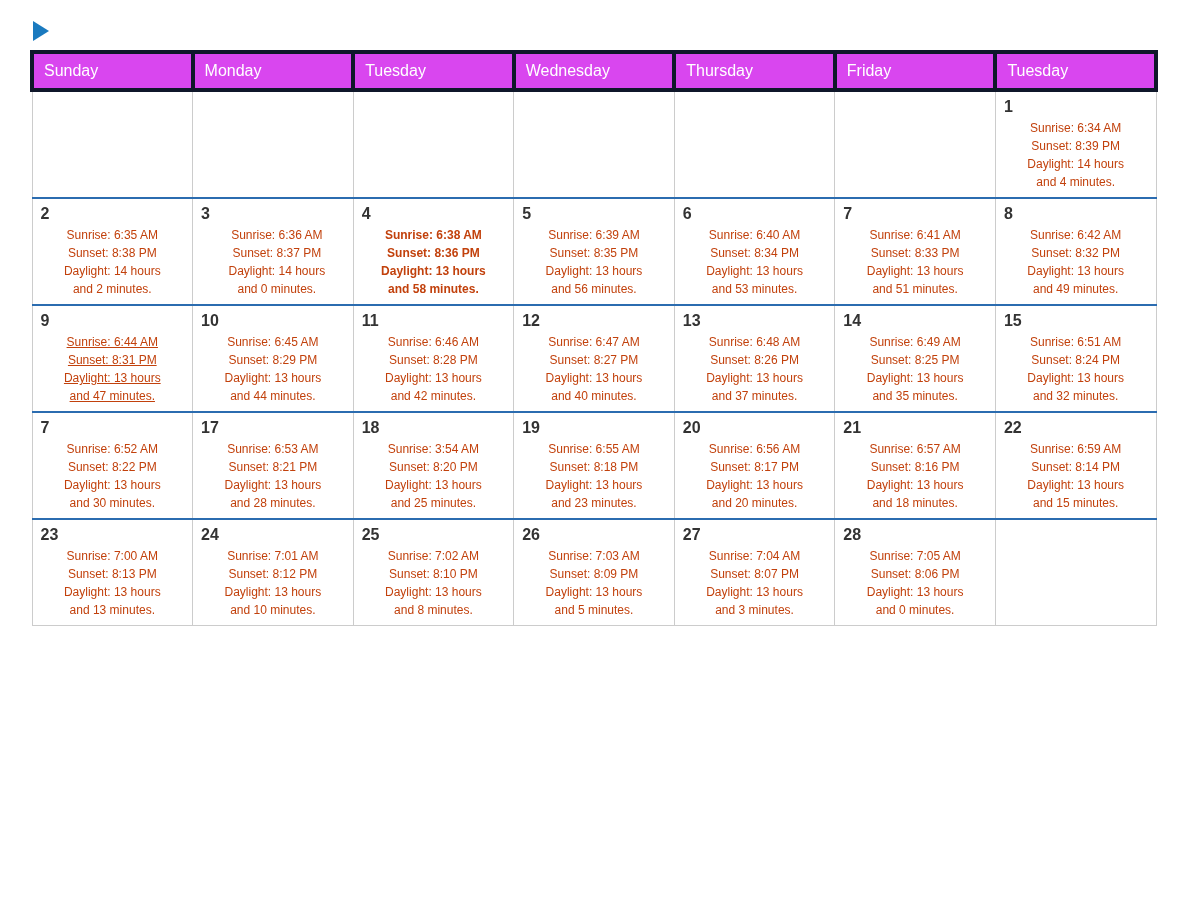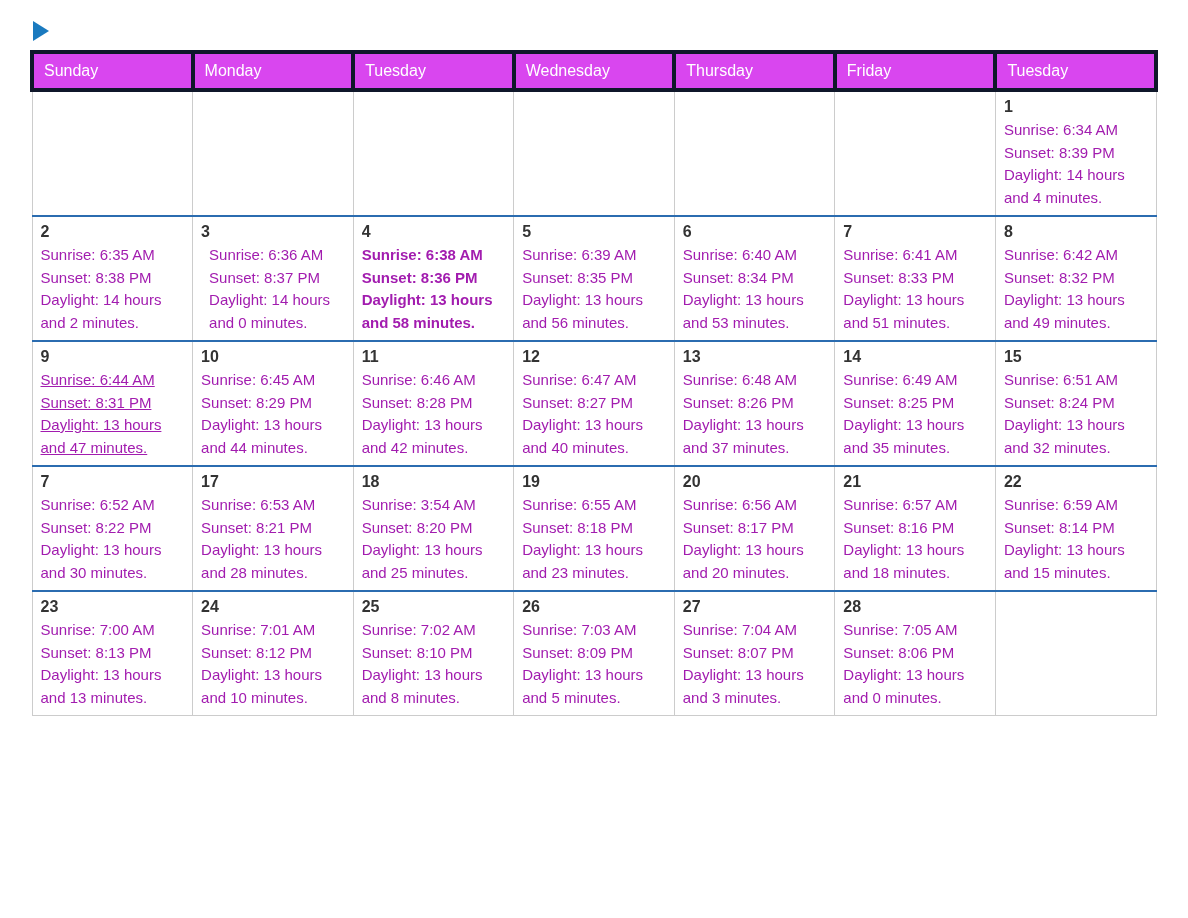--- a/index.html
+++ b/index.html
@@ -70,23 +70,24 @@
     .calendar tbody tr td {
       border-top: 2px solid #2b6cb0;
     }
     .day-number {
       font-size: 16px;
       font-weight: bold;
       display: block;
       margin-bottom: 3px;
     }
     .day-info {
-      font-size: 15px;
+      font-size: 12px;
       line-height: 1.5;
-      color: #a21caf;
+      color: #c2410c;
+      text-align: center;
     }
     .empty-cell {
       background: #fff;
     }
     .logo-wrapper {
       display: flex;
       flex-direction: column;
       align-items: flex-start;
     }
     .logo-line1 {

